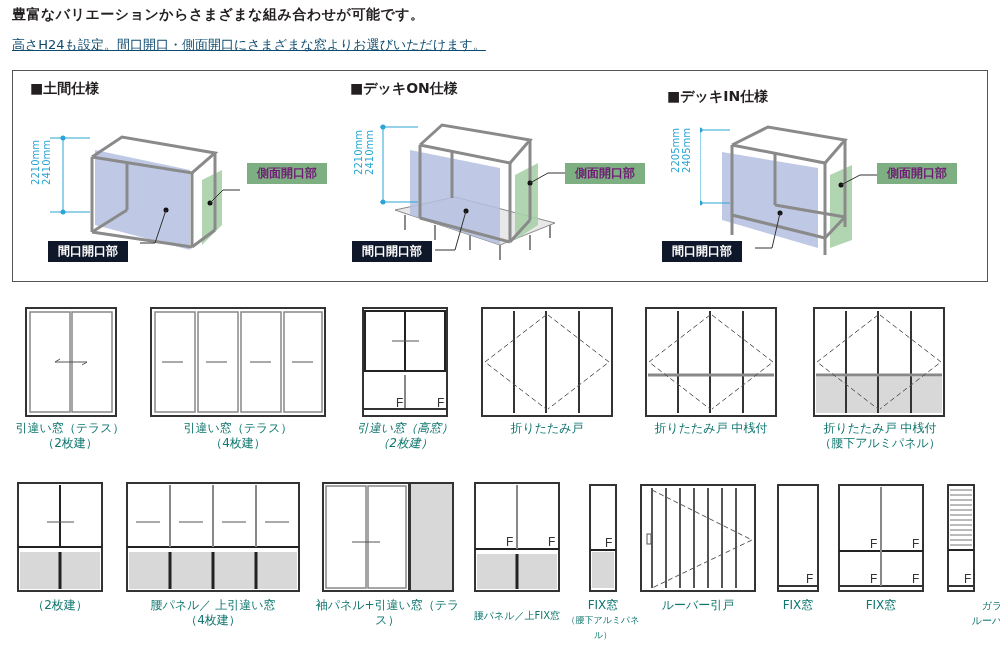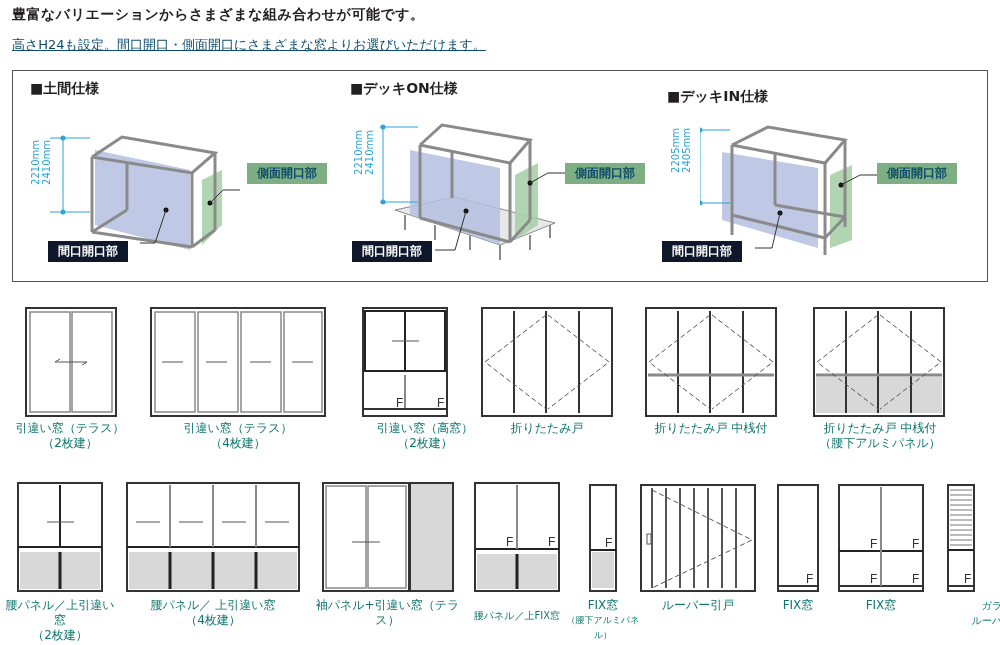--- a/index.html
+++ b/index.html
@@ -3,21 +3,21 @@
 <meta charset="utf-8">
 <style>
   html,body{margin:0;padding:0;background:#fff;}
   body{width:1000px;height:645px;position:relative;overflow:hidden;font-family:"DejaVu Sans",sans-serif;color:#231f20;}
   .abs{position:absolute;}
   .title{left:12px;top:6px;font-size:14px;font-weight:bold;letter-spacing:0.5px;}
   .subtitle{left:12px;top:36px;font-size:13px;color:#0c4a6e;text-decoration:underline;}
   .spec-box{left:12px;top:70px;width:976px;height:212px;border:1.5px solid #555;box-sizing:border-box;}
   .spec-title{font-size:14px;font-weight:bold;}
   .label-blue{background:#0f172a;color:#fff;font-size:12px;font-weight:bold;padding:2px 10px;}
-  .label-green{background:#7daf82;color:#0c4a6e;font-size:12px;font-weight:bold;padding:2px 10px;}
+  .label-green{background:#7daf82;color:#701a75;font-size:12px;font-weight:bold;padding:2px 10px;}
   .dim{font-size:10px;color:#2aa5d5;writing-mode:vertical-rl;transform:rotate(180deg);line-height:11px;}
   .win-cap{font-size:12px;text-align:center;line-height:15px;color:#0f766e;}
   .win-cap.small{font-size:10px;}
   svg{display:block;}
 </style>
 </head>
 <body>
 
 <div class="abs title">豊富なバリエーションからさまざまな組み合わせが可能です。</div>
 <div class="abs subtitle">高さH24も設定。間口開口・側面開口にさまざまな窓よりお選びいただけます。</div>
@@ -155,21 +155,21 @@
 <svg class="abs" style="left:362px;top:307px;" width="86" height="110">
   <rect x="1" y="1" width="84" height="108" fill="#fff" stroke="#333" stroke-width="2"></rect>
   <rect x="3" y="4" width="80" height="60" fill="none" stroke="#222" stroke-width="2"></rect>
   <line x1="43" y1="4" x2="43" y2="64" stroke="#222" stroke-width="2"></line>
   <line x1="43" y1="68" x2="43" y2="102" stroke="#888" stroke-width="2"></line>
   <line x1="1" y1="102" x2="85" y2="102" stroke="#333" stroke-width="2"></line>
   <line x1="30" y1="34" x2="57" y2="34" stroke="#555"></line>
   <text x="34" y="100" font-size="12" font-family="Liberation Sans,sans-serif" fill="#333">F</text>
   <text x="75" y="100" font-size="12" font-family="Liberation Sans,sans-serif" fill="#333">F</text>
 </svg>
-<div class="abs win-cap" style="left:365px;top:421px;width:120px;">
+<div class="abs win-cap" style="left:345px;top:421px;width:120px;font-style:italic;">
     <div>引違い窓（高窓）</div>
     <div>（2枚建）</div>
   </div>
 
 <svg class="abs" style="left:481px;top:307px;" width="132" height="110">
   <rect x="1" y="1" width="130" height="108" fill="#fff" stroke="#333" stroke-width="2"></rect>
   <g stroke="#333" stroke-width="2">
       <line x1="33" y1="4" x2="33" y2="106"></line>
       <line x1="65" y1="4" x2="65" y2="106"></line>
       <line x1="98" y1="4" x2="98" y2="106"></line>
@@ -221,21 +221,20 @@
 
 <svg class="abs" style="left:17px;top:482px;" width="86" height="110">
   <rect x="1" y="1" width="84" height="108" fill="#fff" stroke="#333" stroke-width="2"></rect>
   <rect x="3" y="70" width="80" height="37" fill="#d8d8d8"></rect>
   <line x1="1" y1="65" x2="85" y2="65" stroke="#222" stroke-width="2"></line>
   <line x1="43" y1="3" x2="43" y2="65" stroke="#222" stroke-width="2"></line>
   <line x1="43" y1="70" x2="43" y2="107" stroke="#222" stroke-width="3"></line>
   <line x1="30" y1="40" x2="57" y2="40" stroke="#555"></line>
 </svg>
 <div class="abs win-cap" style="left:0px;top:598px;width:120px;">
-    <div>腰パネル／上引違い窓</div>
     <div>（2枚建）</div>
   </div>
 
 <svg class="abs" style="left:126px;top:482px;" width="174" height="110">
   <rect x="1" y="1" width="172" height="108" fill="#fff" stroke="#333" stroke-width="2"></rect>
   <rect x="3" y="70" width="168" height="37" fill="#d8d8d8"></rect>
   <line x1="1" y1="65" x2="173" y2="65" stroke="#222" stroke-width="2"></line>
   <g stroke="#888" stroke-width="2">
       <line x1="44" y1="3" x2="44" y2="65"></line>
       <line x1="87" y1="3" x2="87" y2="65"></line>

